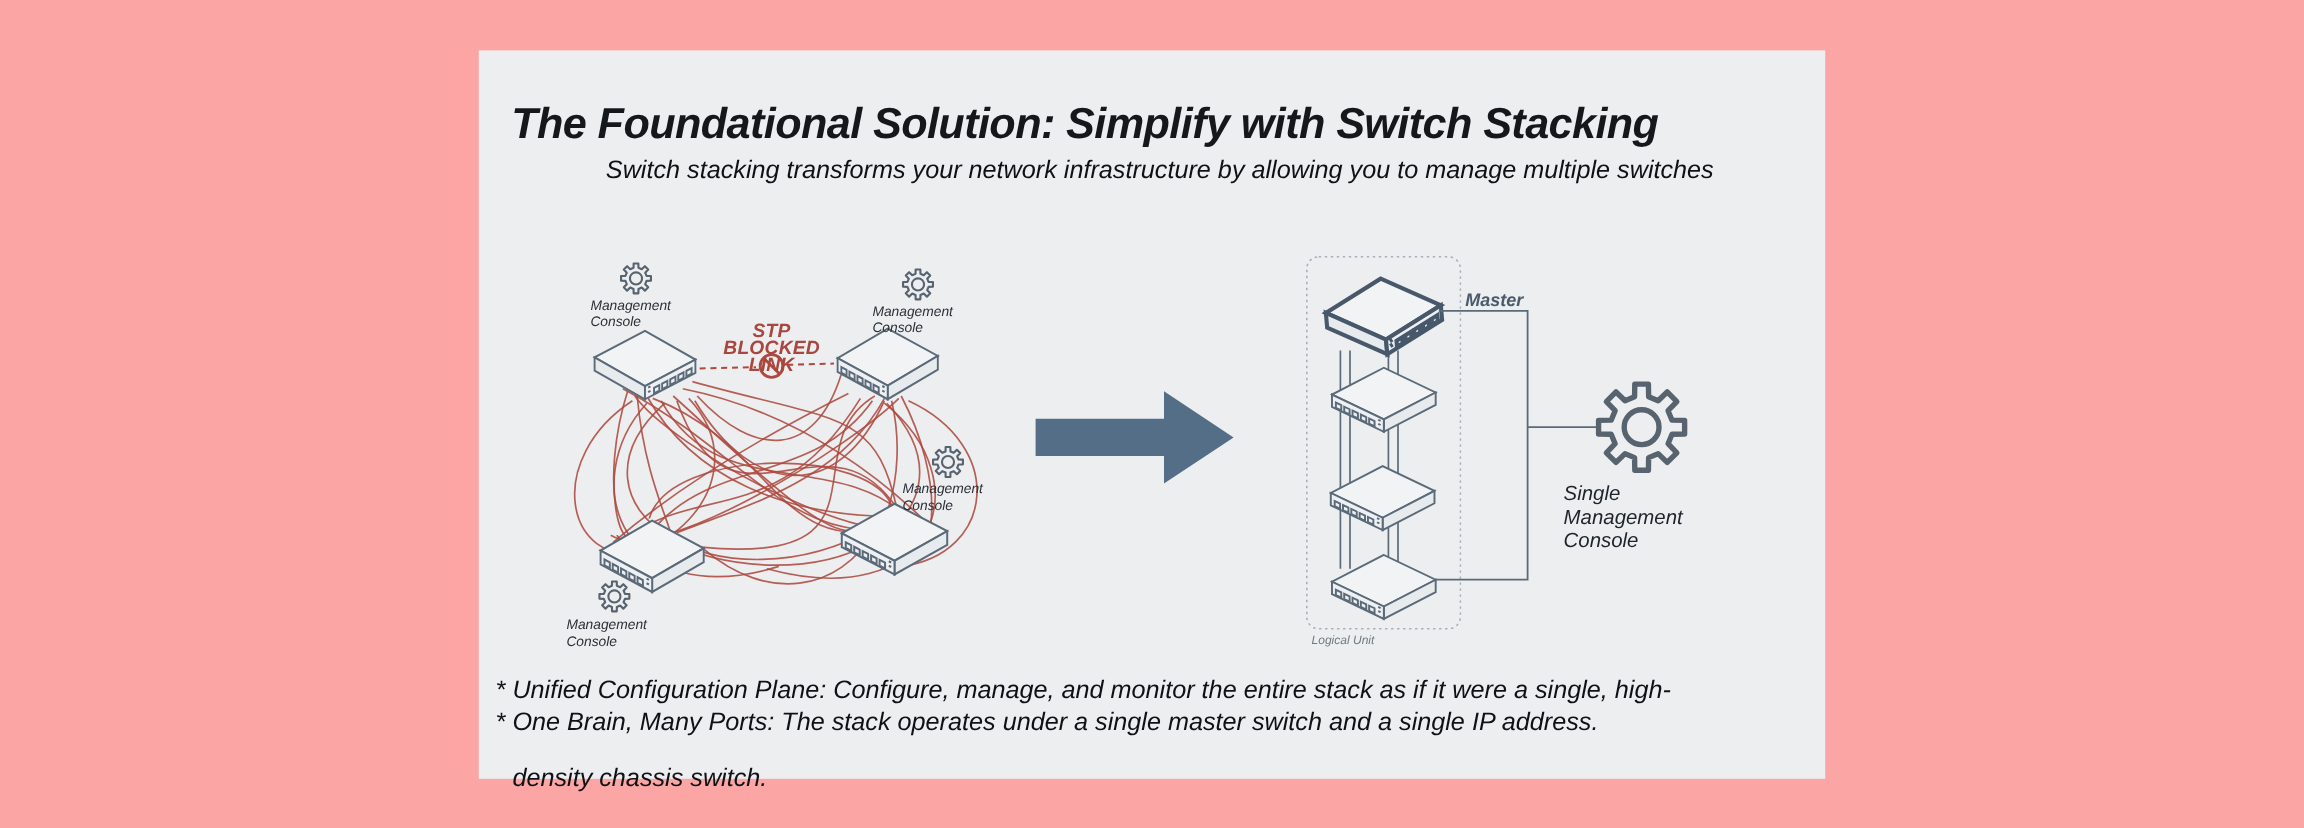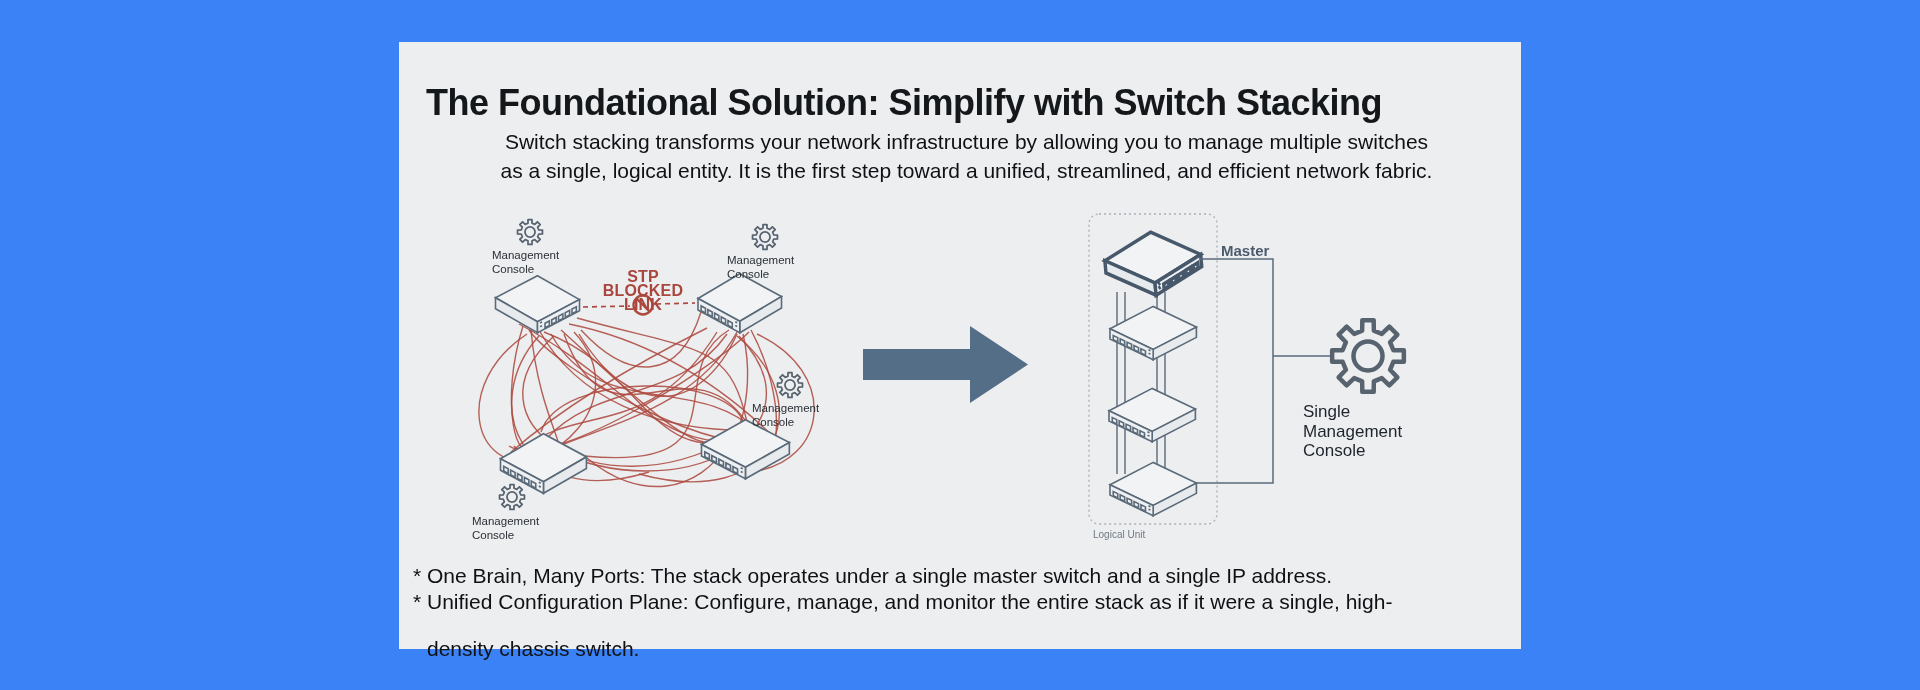--- a/index.html
+++ b/index.html
@@ -1,21 +1,21 @@
 <!DOCTYPE html>
 <html><head>
 <meta charset="utf-8">
 <style>
   html,body{margin:0;padding:0;background:#000;}
   body{
     width:1920px;height:690px;position:relative;overflow:hidden;
     font-family:"Liberation Sans", sans-serif;
     -webkit-font-smoothing:antialiased;
   }
-  #screen{position:absolute;inset:0;background:#3b82f6;}
+  #screen{position:absolute;inset:0;background:#fca5a5;font-style:italic;}
   #slide{
     position:absolute;left:399px;top:42px;width:1122px;height:607px;
     background:#edeef0;
   }
   .abs{position:absolute;}
   #title{
     left:27px;top:40px;width:1080px;
     font-size:36px;line-height:42px;font-weight:700;
     color:#15181b;letter-spacing:-0.5px;
   }
@@ -152,36 +152,35 @@
 
       <path d="M800,217 L874,217 L874,441 L797,441 M874,314 L934,314" fill="none" stroke="#5a6a79" stroke-width="1.5"></path>
 
       <use href="#gear" stroke-width="3.7" color="#57636f" stroke="#57636f" transform="translate(969,314) scale(1.21)"></use>
     </svg>
 
     <div id="title" class="abs">The Foundational Solution: Simplify with Switch Stacking</div>
 
     <div id="intro" class="abs">
       <span class="block">Switch stacking transforms your network infrastructure by allowing you to manage multiple switches</span>
-      <span class="block">as a single, logical entity. It is the first step toward a unified, streamlined, and efficient network fabric.</span>
     </div>
 
     <div class="abs mc-label" style="left:133px;top:207px">Management Console</div>
     <div class="abs mc-label" style="left:368px;top:212px">Management Console</div>
     <div class="abs mc-label" style="left:393px;top:360px">Management Console</div>
     <div class="abs mc-label" style="left:113px;top:473px">Management Console</div>
 
     <div id="stp-label" class="abs" style="left:244px;top:228px">STP BLOCKED LINK</div>
 
     <div id="master-label" class="abs" style="left:822px;top:200px">Master</div>
 
     <div id="logical-label" class="abs" style="left:754px;top:487px">Logical Unit</div>
 
     <div id="smc-label" class="abs" style="left:969px;top:360px">Single Management Console</div>
 
     <div id="bullets" class="abs">
+      <span class="block">* Unified Configuration Plane: Configure, manage, and monitor the entire stack as if it were a single, high-</span>
       <span class="block">* One Brain, Many Ports: The stack operates under a single master switch and a single IP address.</span>
-      <span class="block">* Unified Configuration Plane: Configure, manage, and monitor the entire stack as if it were a single, high-</span>
       <span class="block hang">density chassis switch.</span>
     </div>
 
   </div>
 </div>
 
 </body></html>

